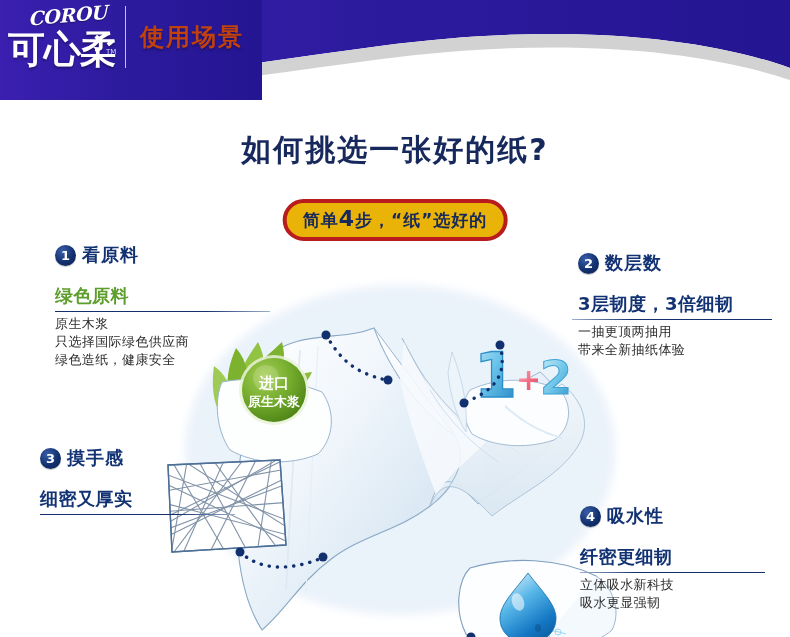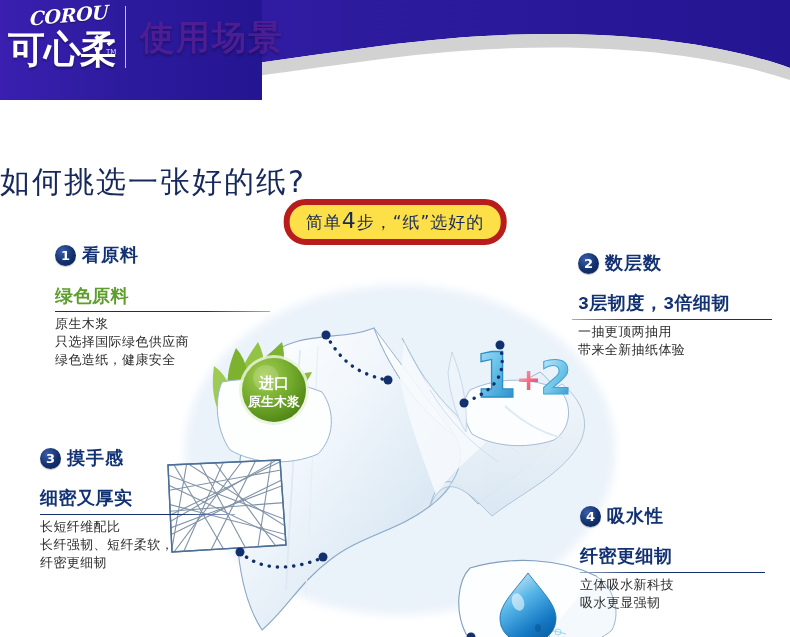--- a/index.html
+++ b/index.html
@@ -33,37 +33,37 @@
     letter-spacing:-1px;text-align:left;
     text-shadow:0 2px 2px rgba(0,0,0,.30);
   }
   .logo-divider{
     position:absolute;left:125px;top:6px;width:1px;height:62px;
     background:rgba(255,255,255,.72);z-index:5;
   }
   .header-title{
     position:absolute;left:140px;top:17px;z-index:5;
     font-family:"DejaVu Sans","Liberation Sans",sans-serif;
-    font-weight:bold;font-size:34px;line-height:40px;color:#4c1d95;
+    font-weight:bold;font-size:24px;line-height:40px;color:#c2410c;
     letter-spacing:2px;text-shadow:0 2px 3px rgba(0,0,0,.3);
   }
 
   
   .main-title{
-    position:absolute;left:0;top:131px;width:790px;text-align:left;
-    font-family:"DejaVu Sans","Liberation Sans",sans-serif;
-    font-weight:normal;font-size:30px;line-height:38px;
-    color:#17295c;letter-spacing:2px;margin-top:32px;
+    position:absolute;left:0;top:131px;width:790px;text-align:center;
+    font-family:"DejaVu Sans","Liberation Sans",sans-serif;
+    font-weight:bold;font-size:30px;line-height:38px;
+    color:#17295c;letter-spacing:2px;
   }
   .sub-pill{
     position:absolute;left:50%;top:199px;transform:translateX(-50%);
-    border:6px solid #b91c1c;border-radius:22px;background:#fde047;
+    border:4px solid #b91c1c;border-radius:22px;background:#eab308;
     padding:5px 16px 6px 16px;white-space:nowrap;
     font-family:"DejaVu Sans","Liberation Sans",sans-serif;
-    font-size:17px;line-height:22px;color:#17295c;font-weight:normal;
+    font-size:17px;line-height:22px;color:#17295c;font-weight:bold;
     letter-spacing:1px;z-index:8;
   }
   .sub-pill .big{font-size:22px;}
 
   
   .art{position:absolute;left:0;top:90px;width:790px;height:547px;z-index:1;}
 
   
   .sec{position:absolute;z-index:6;}
   .sec-head{display:flex;align-items:center;gap:6px;white-space:nowrap;}
@@ -77,21 +77,21 @@
   .sec-title{
     font-family:"DejaVu Sans","Liberation Sans",sans-serif;
     font-weight:bold;font-size:18px;line-height:26px;color:#123273;letter-spacing:1px;
   }
   .sec-sub{
     font-family:"DejaVu Sans","Liberation Sans",sans-serif;
     font-weight:bold;font-size:18px;line-height:24px;margin-top:16px;letter-spacing:0.5px;
     white-space:nowrap;
   }
   .sec-sub.green{color:#5d9e2c;}
-  .sec-sub.navy{color:#123273;font-family:Liberation Mono, monospace;}
+  .sec-sub.navy{color:#123273;}
   .sec-rule{
     height:1px;margin-top:3px;margin-bottom:3px;
     background:linear-gradient(to right,#13306d 0%,#13306d 70%,#9fb0cc 100%);
   }
   .sec-rule.rtl{background:linear-gradient(to left,#13306d 0%,#13306d 70%,#9fb0cc 100%);}
   .sec-body{
     font-family:"DejaVu Sans","Liberation Sans",sans-serif;
     font-size:13px;line-height:18px;color:#2c2c2c;white-space:pre-line;letter-spacing:0.4px;
   }
 
@@ -322,23 +322,20 @@
 带来全新抽纸体验</div>
   </div>
 
   <div class="sec sec3">
     <div class="sec-head">
       <span class="num-badge">3</span>
       <span class="sec-title">摸手感</span>
     </div>
     <div class="sec-sub navy">细密又厚实</div>
     <div class="sec-rule"></div>
-    <div class="sec-body">长短纤维配比
-长纤强韧、短纤柔软，
-纤密更细韧</div>
   </div>
 
   <div class="sec sec4">
     <div class="sec-head">
       <span class="num-badge">4</span>
       <span class="sec-title">吸水性</span>
     </div>
     <div class="sec-sub navy">纤密更细韧</div>
     <div class="sec-rule rtl"></div>
     <div class="sec-body">立体吸水新科技

